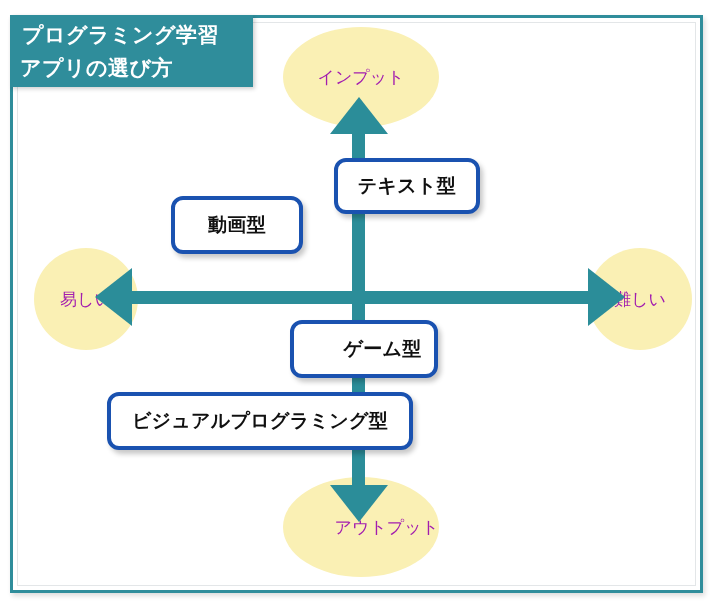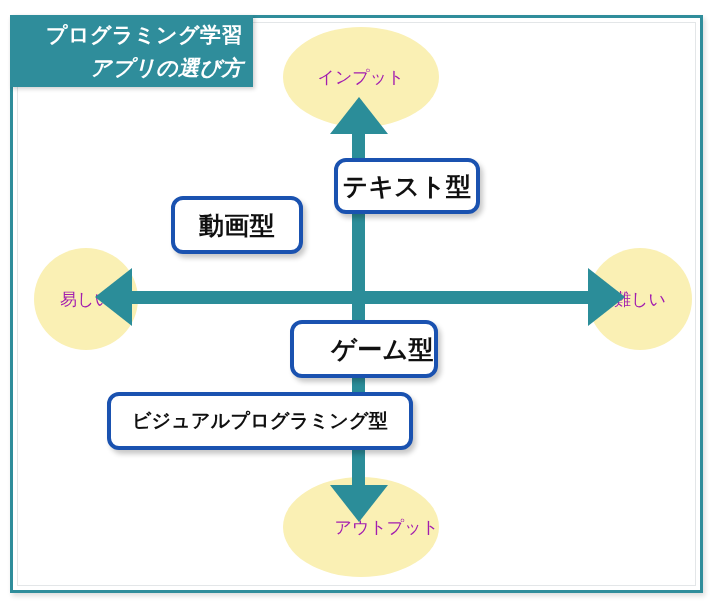--- a/index.html
+++ b/index.html
@@ -59,22 +59,22 @@
     z-index: 40;
     box-shadow: 2px 2px 4px rgba(0,0,0,0.18);
   }
   #title-banner .line {
     font-weight: bold;
     font-size: 21px;
     line-height: 33px;
     letter-spacing: 0.5px;
     white-space: nowrap;
   }
-  #title-banner .line-1 { text-align: right; padding-left: 2px; }
-  #title-banner .line-2 { text-align: right; font-style: italic; }
+  #title-banner .line-1 { text-align: left; padding-left: 2px; }
+  #title-banner .line-2 { text-align: left; }
 
   
   .pole {
     position: absolute;
     background: #FAF0B4;
     border-radius: 50%;
     display: flex;
     align-items: center;
     justify-content: center;
     z-index: 5;
@@ -147,21 +147,21 @@
     border: 4px solid #1A52B0;
     border-radius: 12px;
     display: flex;
     align-items: center;
     justify-content: center;
     box-sizing: border-box;
     z-index: 25;
     box-shadow: 3px 4px 5px rgba(0,0,0,0.22);
   }
   .node-box span {
-    font-size: 25px;
+    font-size: 19px;
     font-weight: bold;
     color: #101010;
     white-space: nowrap;
     letter-spacing: 0.3px;
   }
   #node-text   { left: 334px; top: 158px; width: 146px; height: 56px; }
   #node-video  { left: 171px; top: 196px; width: 132px; height: 58px; }
   #node-game   { left: 290px; top: 320px; width: 148px; height: 58px; padding-left: 37px; }
   #node-visual { left: 107px; top: 392px; width: 306px; height: 58px; }
   #node-code   { left: 443px; top: 392px; width: 146px; height: 58px; }

